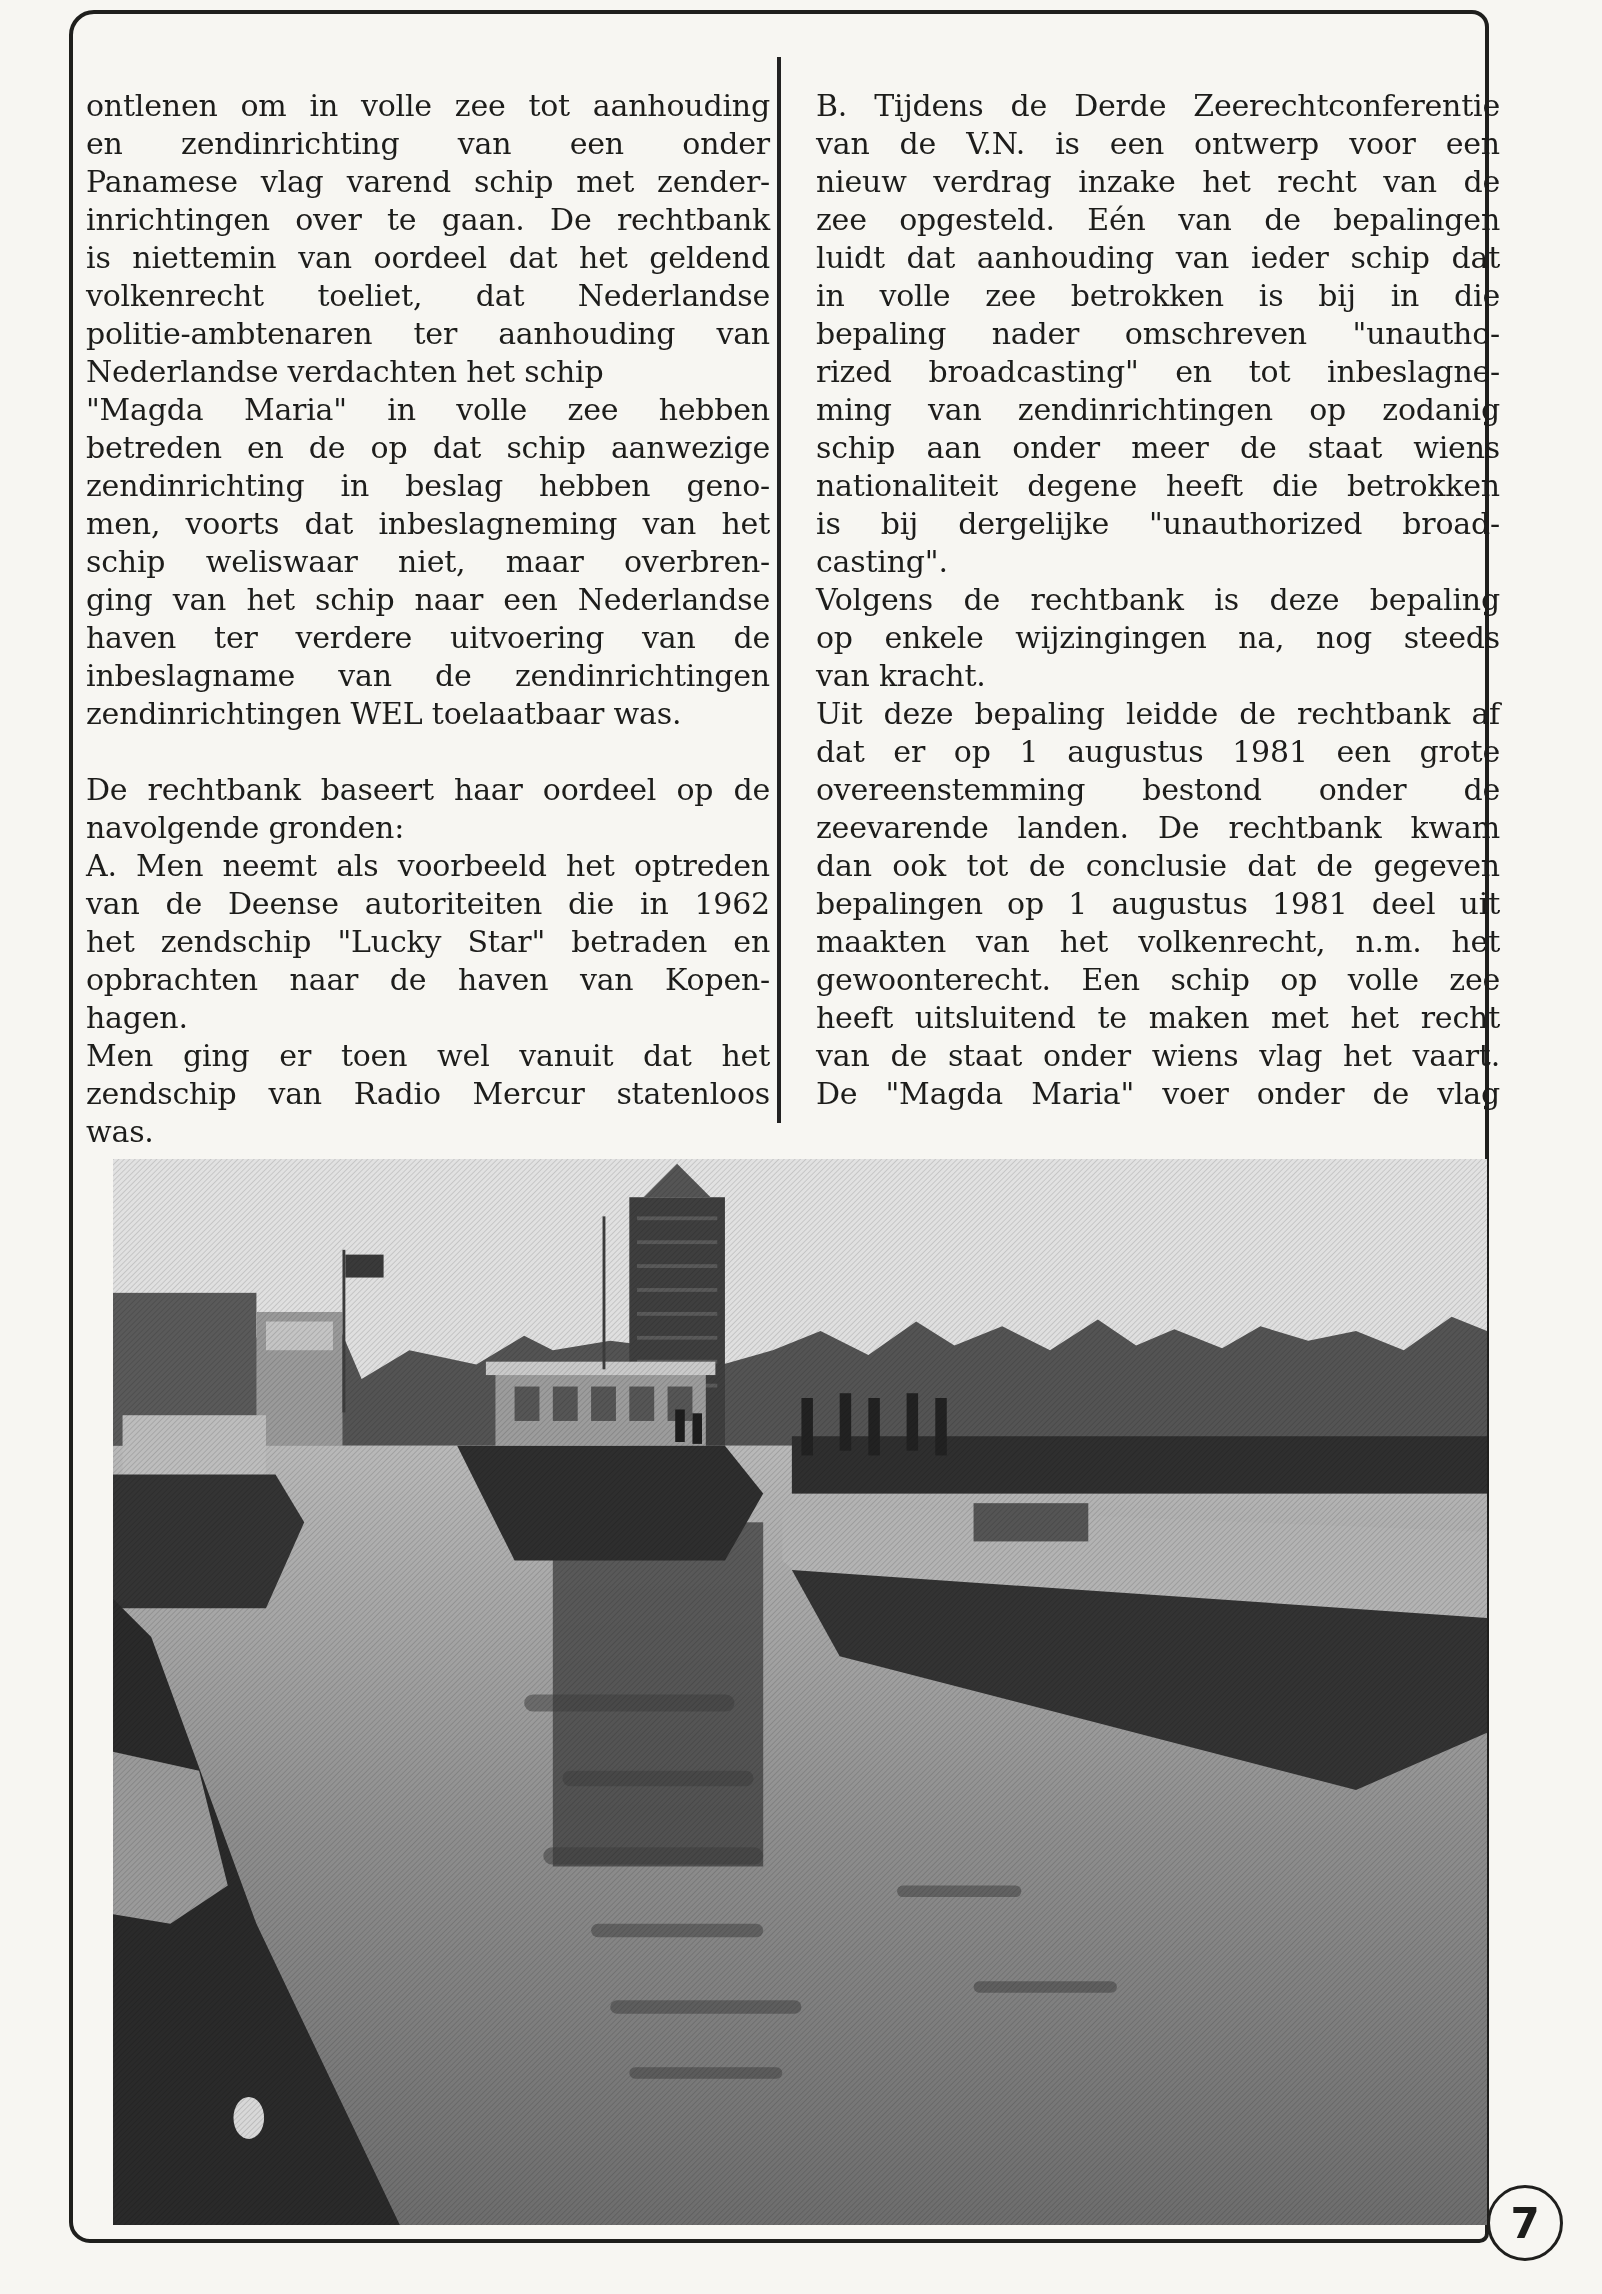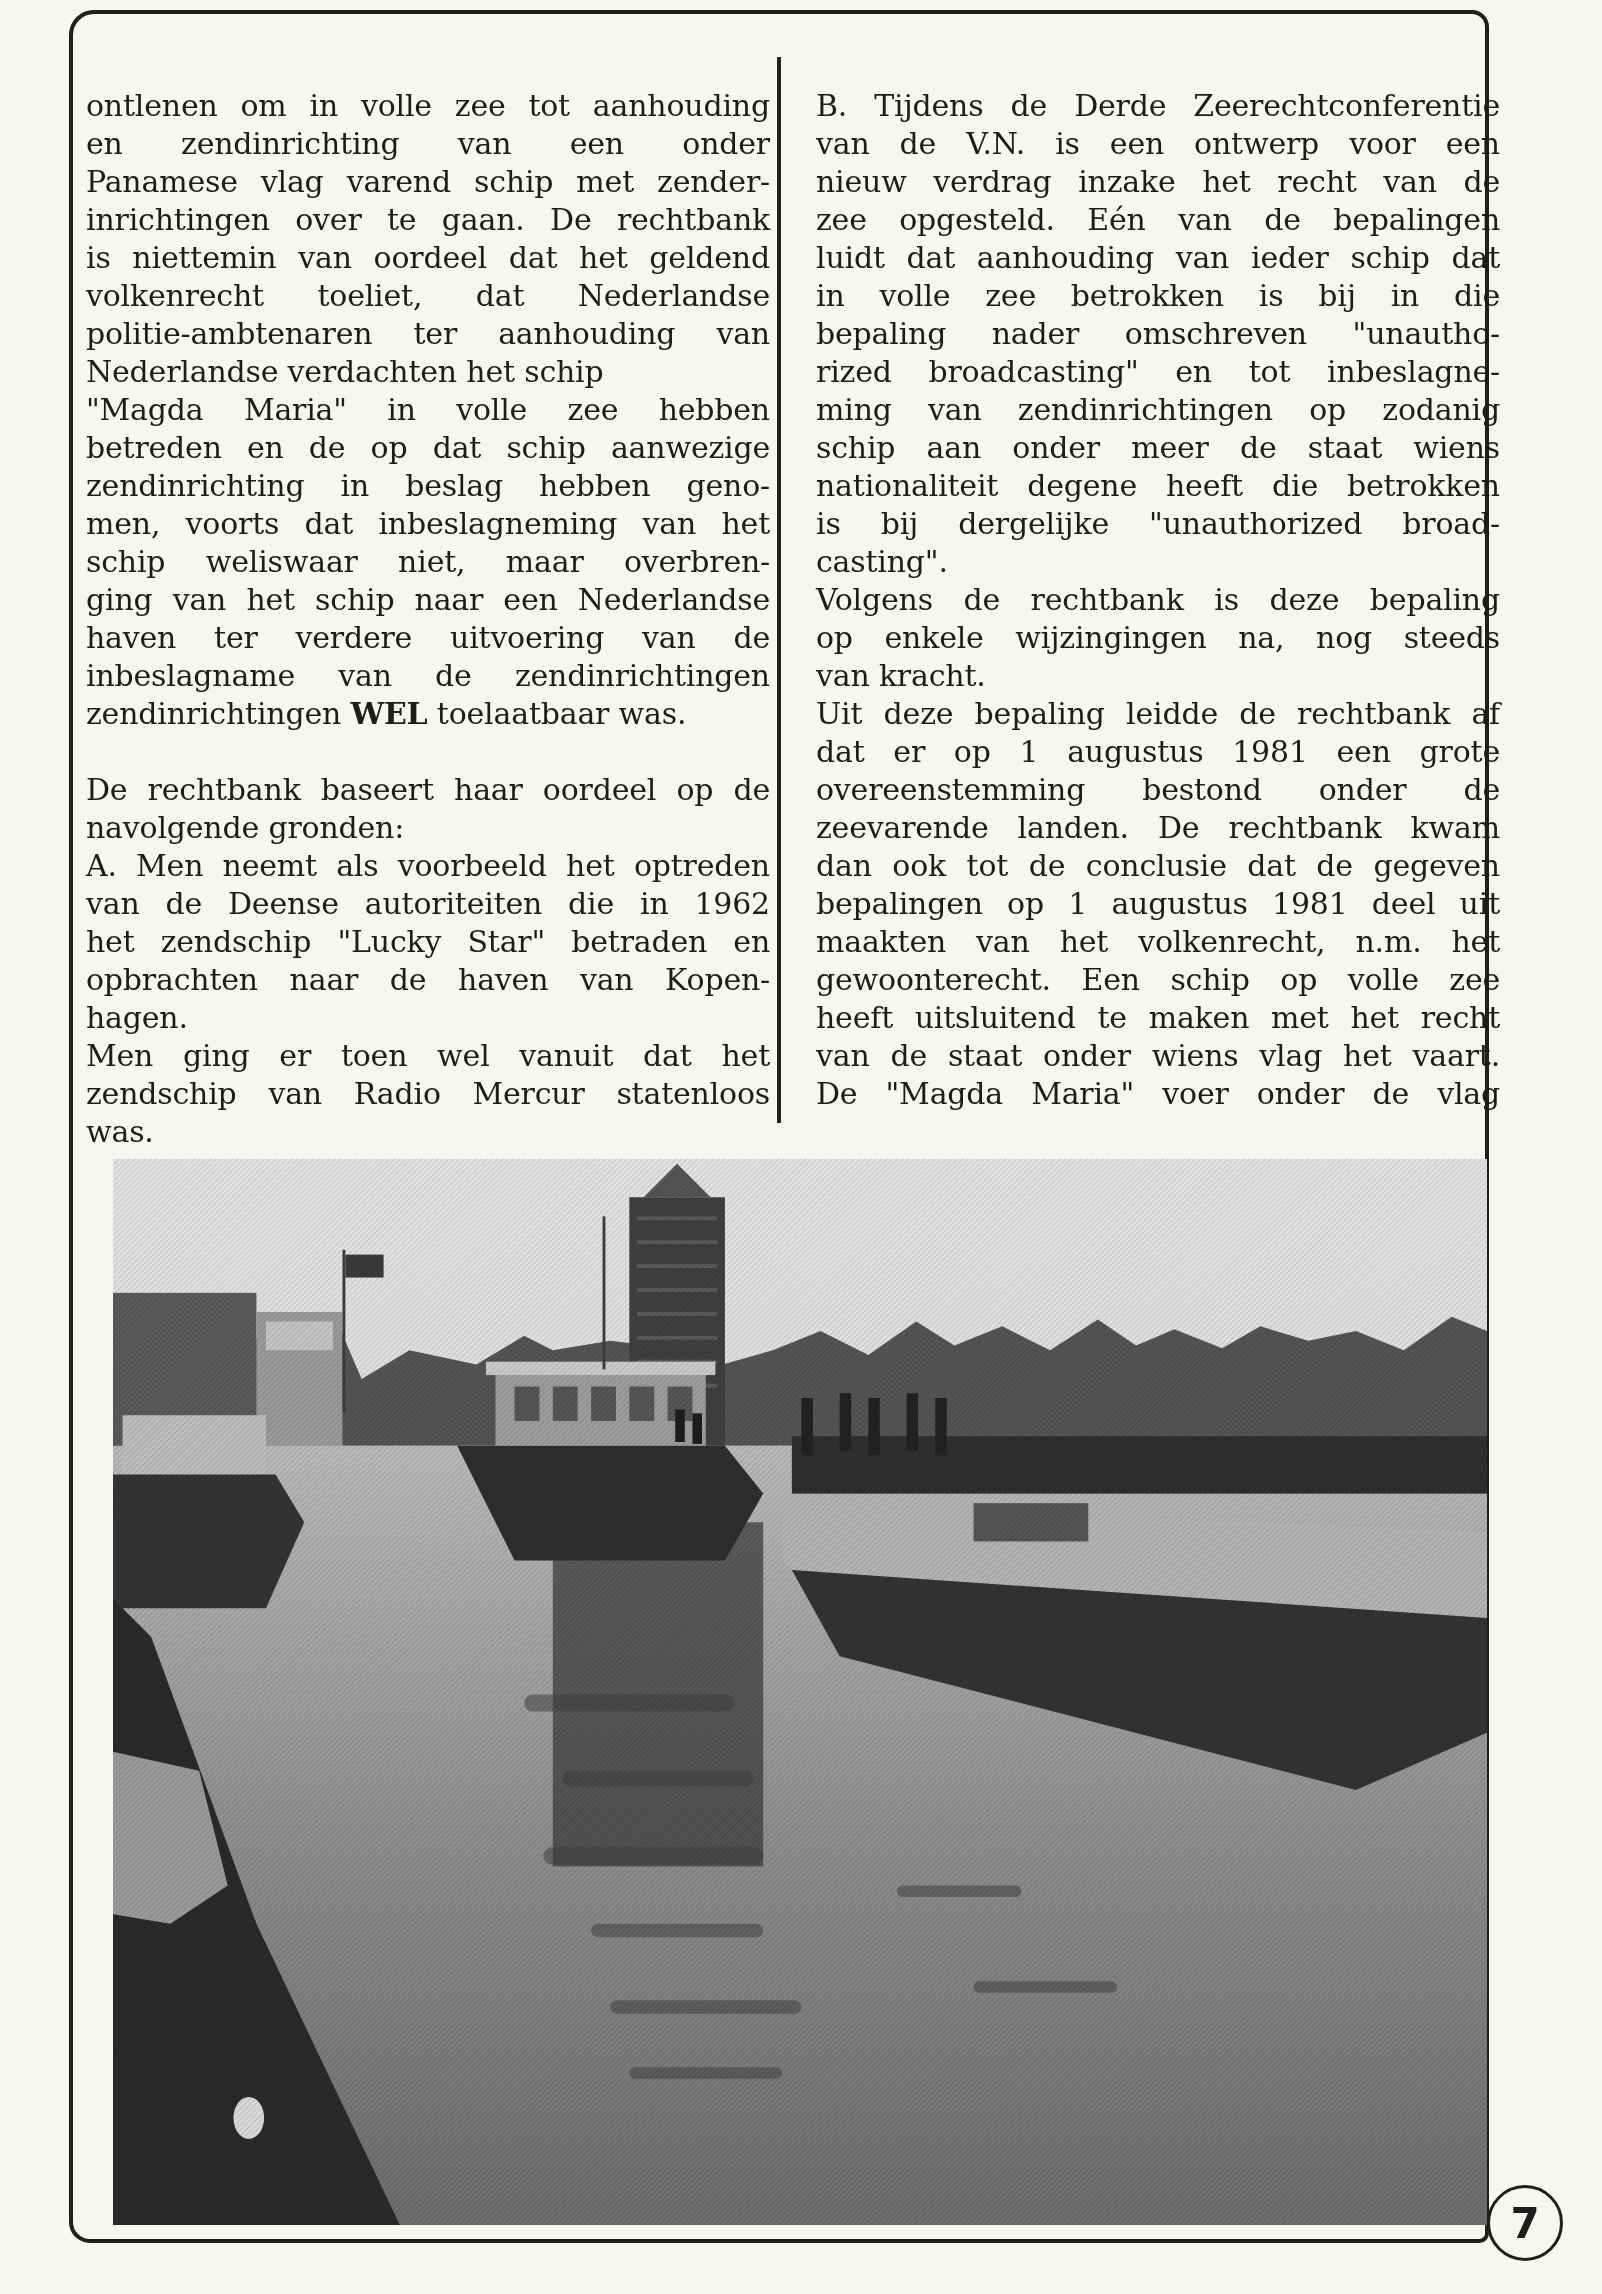--- a/index.html
+++ b/index.html
@@ -28,21 +28,21 @@
   .col.right { left: 816px; width: 684px; }
   .para { margin: 0; }
   .para + .para.gap { margin-top: 38px; }
   .line {
     display: block; white-space: nowrap; height: 38px; overflow: visible;
   }
   .line.just {
     text-align: justify; text-align-last: justify; white-space: normal;
     word-spacing: 0;
   }
-  .bold { font-weight: bold; }
+  .bold { font-weight: normal; }
 
   .photo {
     position: absolute; left: 113px; top: 1159px; width: 1374px; height: 1066px;
     overflow: hidden; background: #cfcfcf;
   }
   .photo svg { display: block; width: 100%; height: 100%; }
 
   .page-num {
     position: absolute; left: 1487px; top: 2185px; width: 76px; height: 76px;
     border: 3.8px solid #1f1f1d; border-radius: 50%; box-sizing: border-box;

